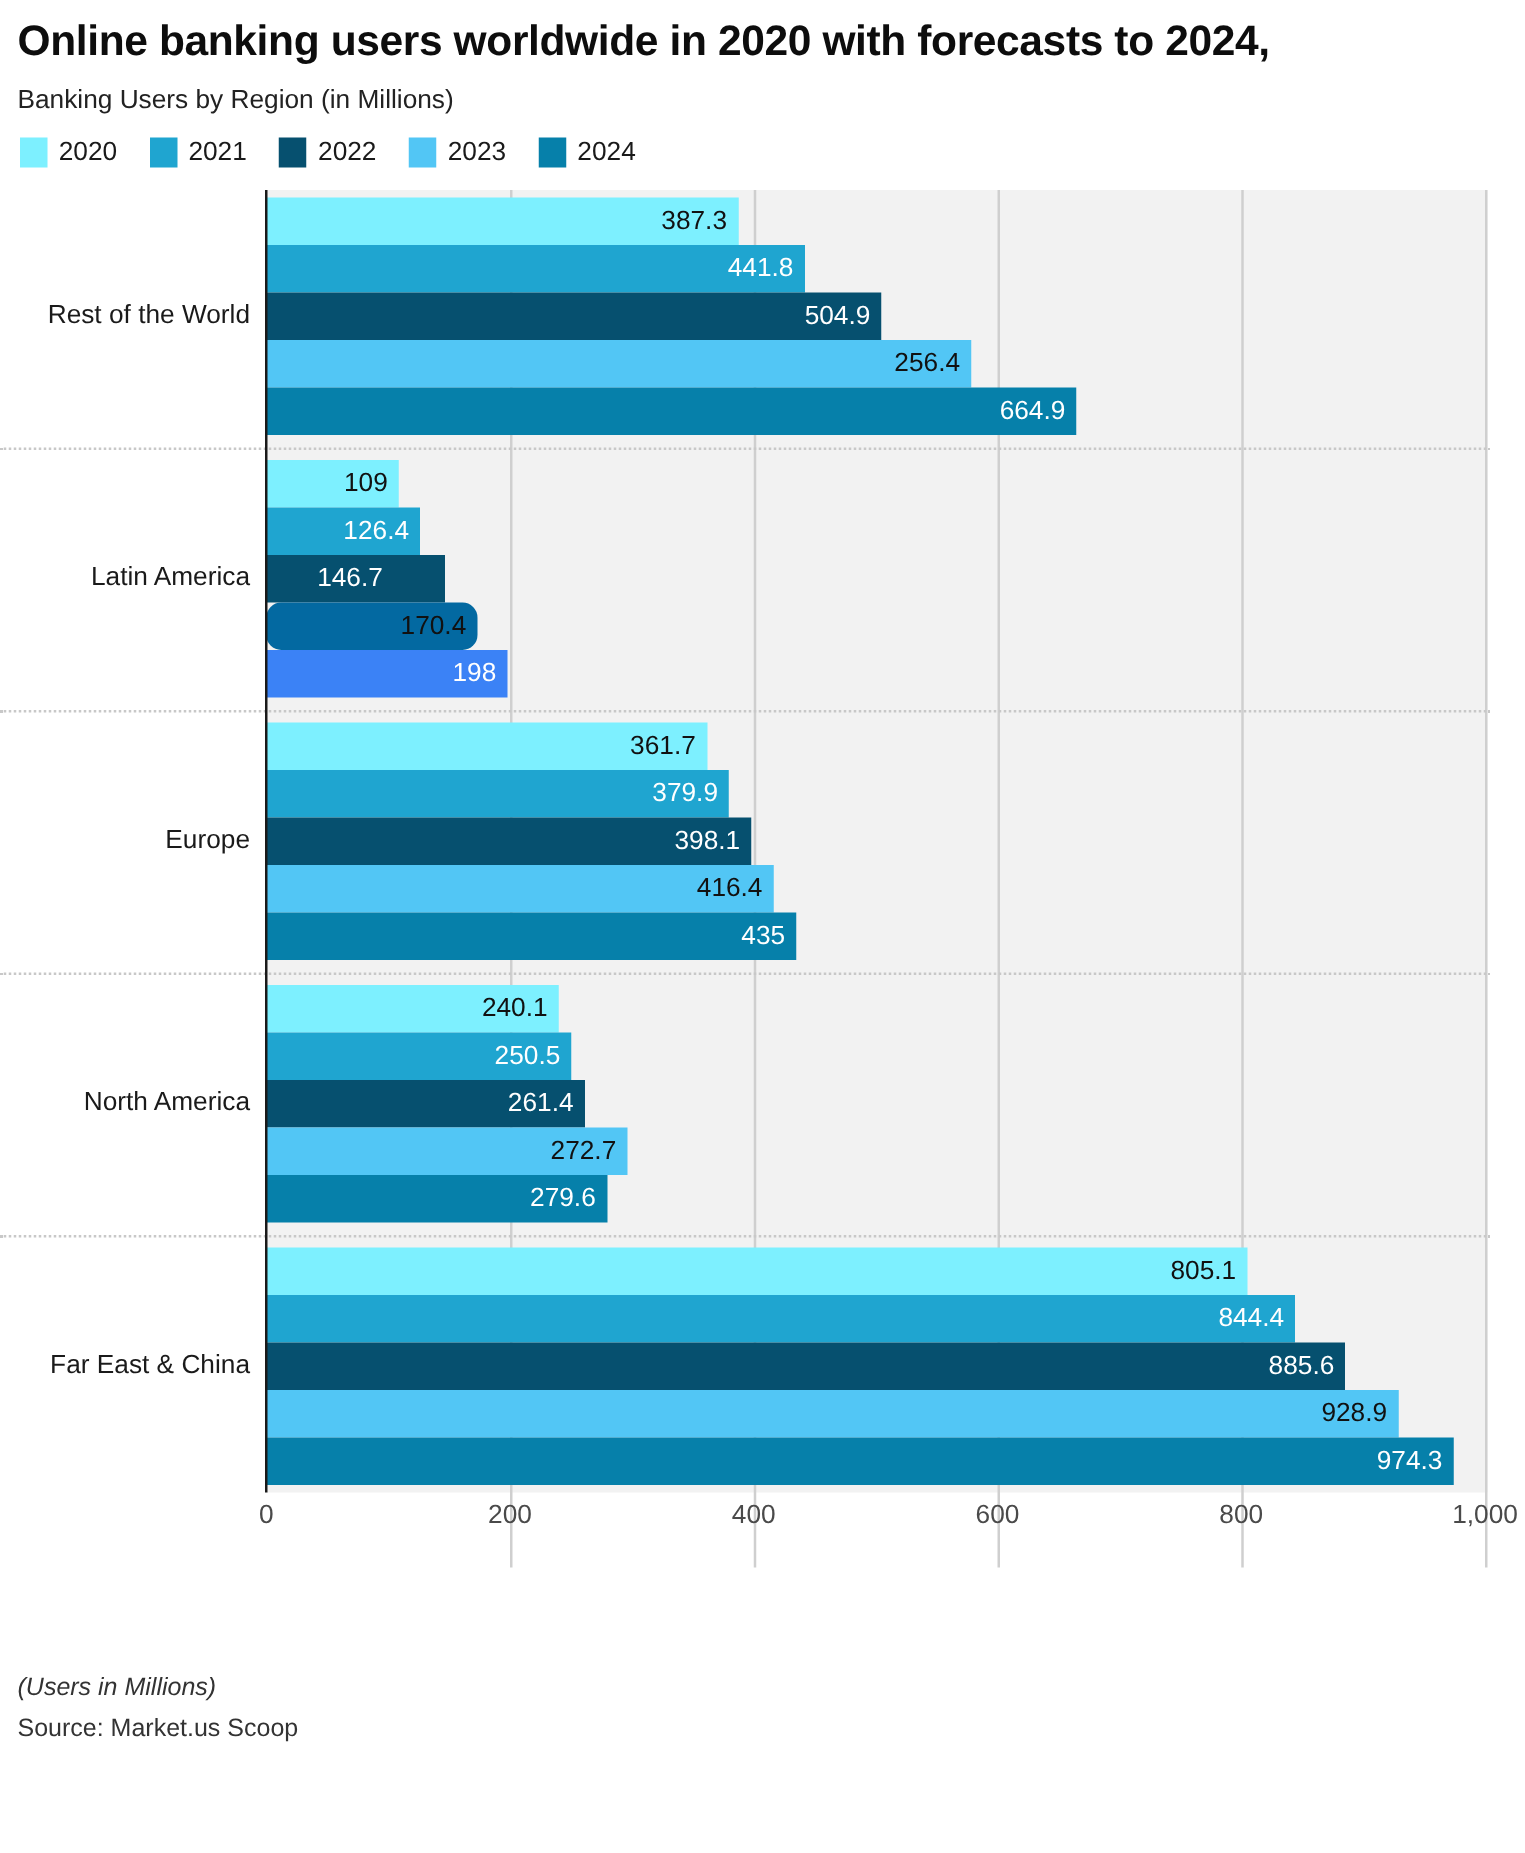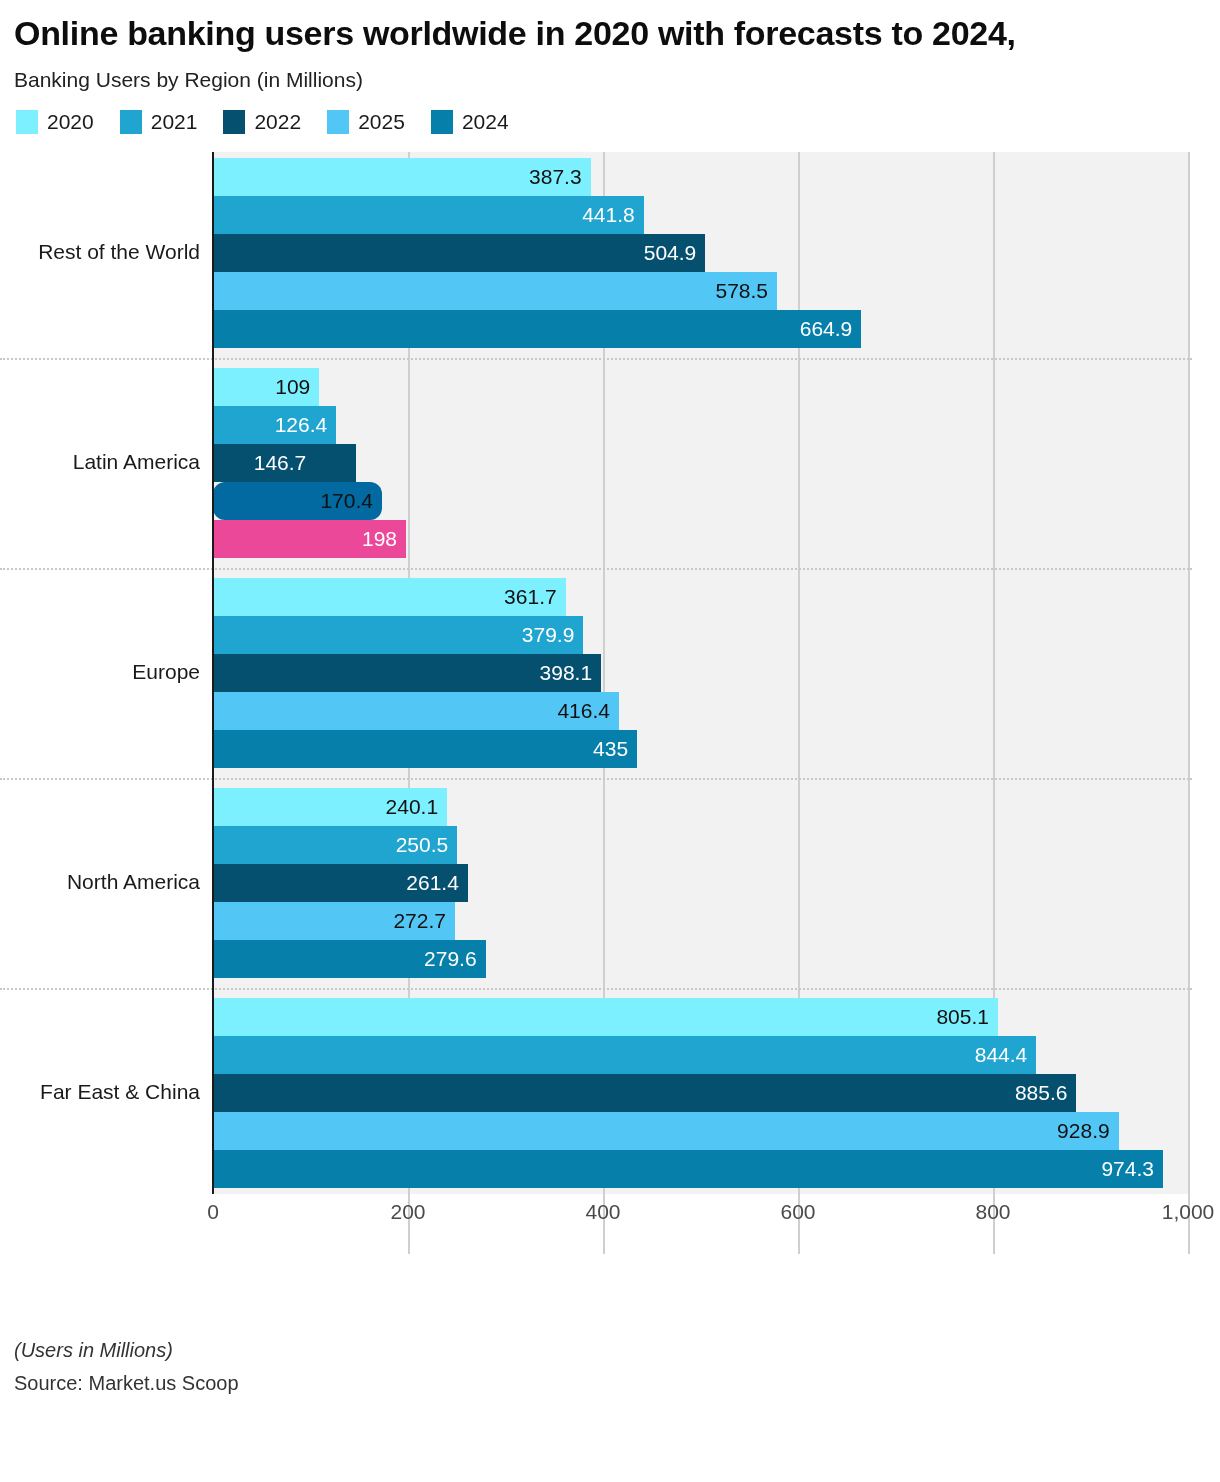--- a/index.html
+++ b/index.html
@@ -170,21 +170,21 @@
       <div class="legend-item">
         <span class="legend-swatch" style="background: rgb(31, 165, 208);"></span>
         <span class="legend-label">2021</span>
       </div>
       <div class="legend-item">
         <span class="legend-swatch" style="background: rgb(6, 80, 111);"></span>
         <span class="legend-label">2022</span>
       </div>
       <div class="legend-item">
         <span class="legend-swatch" style="background: rgb(82, 198, 245);"></span>
-        <span class="legend-label">2025</span>
+        <span class="legend-label">2023</span>
       </div>
       <div class="legend-item">
         <span class="legend-swatch" style="background: rgb(6, 128, 170);"></span>
         <span class="legend-label">2024</span>
       </div>
     </div>
 </div>
 
 <div id="plot-wrap" style="height: 1102px;">
   <div id="plot-area" style="height: 1042px;"></div>
@@ -215,21 +215,21 @@
             <span class="bar-value v-dark">441.8</span>
           </div>
         </div>
         <div class="bar-row" style="top: 76px; width: 975px;">
           <div class="bar" style="width: 492.277px; background: rgb(6, 80, 111);">
             <span class="bar-value v-dark">504.9</span>
           </div>
         </div>
         <div class="bar-row" style="top: 114px; width: 975px;">
           <div class="bar" style="width: 564.038px; background: rgb(82, 198, 245);">
-            <span class="bar-value v-light">578.5</span>
+            <span class="bar-value v-light">256.4</span>
           </div>
         </div>
         <div class="bar-row" style="top: 152px; width: 975px;">
           <div class="bar" style="width: 648.277px; background: rgb(6, 128, 170);">
             <span class="bar-value v-dark">664.9</span>
           </div>
         </div>
       </div>
       <div class="bar-group" style="top: 216px; height: 190px;">
         <div class="group-label" style="top: 82px;">Latin America</div>
@@ -247,21 +247,21 @@
           <div class="bar" style="width: 143.032px; background: rgb(6, 80, 111); justify-content: center;">
             <span class="bar-value v-dark">146.7</span>
           </div>
         </div>
         <div class="bar-row" style="top: 114px; width: 975px;">
           <div class="bar" style="width: 169px; background: #0369a1; border-radius: 12px;">
             <span class="bar-value v-light">170.4</span>
           </div>
         </div>
         <div class="bar-row" style="top: 152px; width: 975px;">
-          <div class="bar" style="width: 193.05px; background: #ec4899;">
+          <div class="bar" style="width: 193.05px; background: #3b82f6;">
             <span class="bar-value v-dark">198</span>
           </div>
         </div>
       </div>
       <div class="bar-group" style="top: 426px; height: 190px;">
         <div class="group-label" style="top: 82px;">Europe</div>
         <div class="bar-row" style="top: 0px; width: 1150px;">
           <div class="bar" style="width: 352.657px; background: rgb(125, 240, 255);">
             <span class="bar-value v-light">361.7</span>
           </div>
@@ -298,21 +298,21 @@
           <div class="bar" style="width: 244.238px; background: rgb(31, 165, 208);">
             <span class="bar-value v-dark">250.5</span>
           </div>
         </div>
         <div class="bar-row" style="top: 76px; width: 975px;">
           <div class="bar" style="width: 254.865px; background: rgb(6, 80, 111);">
             <span class="bar-value v-dark">261.4</span>
           </div>
         </div>
         <div class="bar-row" style="top: 114px; width: 975px;">
-          <div class="bar" style="width: 242px; background: rgb(82, 198, 245);">
+          <div class="bar" style="width: 289px; background: rgb(82, 198, 245);">
             <span class="bar-value v-light">272.7</span>
           </div>
         </div>
         <div class="bar-row" style="top: 152px; width: 975px;">
           <div class="bar" style="width: 272.61px; background: rgb(6, 128, 170);">
             <span class="bar-value v-dark">279.6</span>
           </div>
         </div>
       </div>
       <div class="bar-group" style="top: 846px; height: 190px;">

